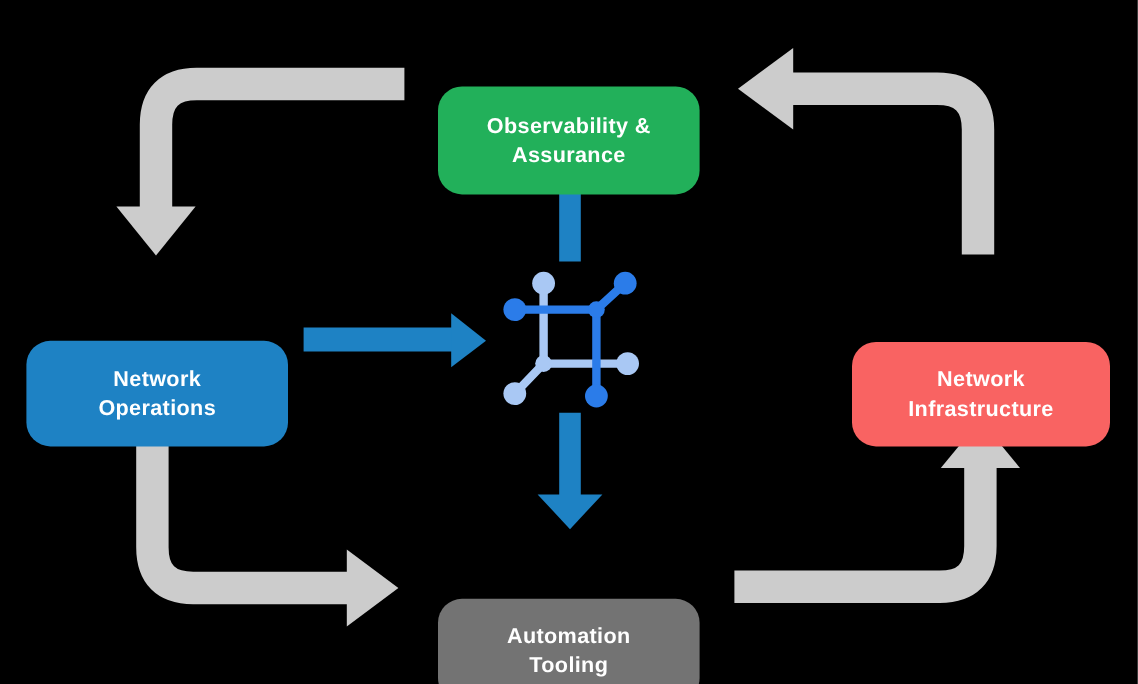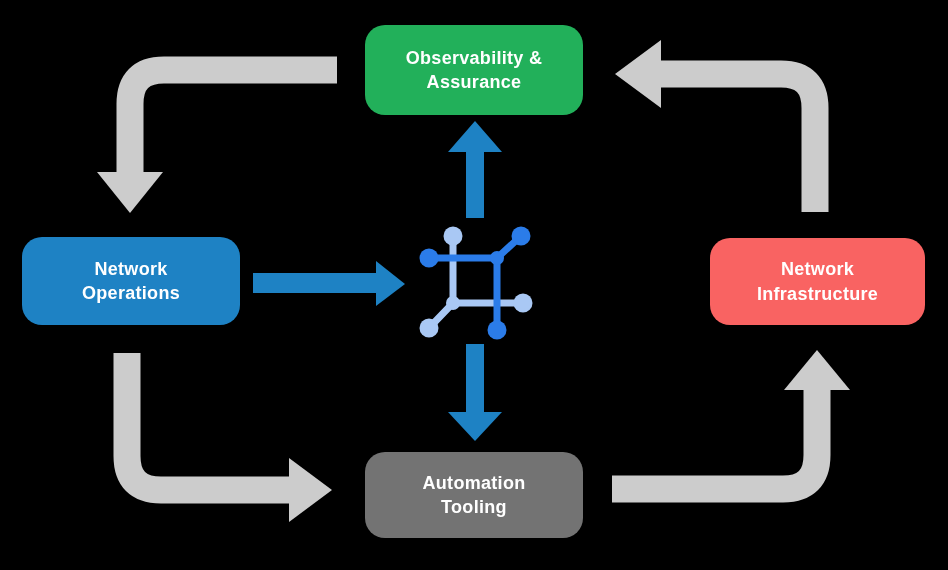--- a/index.html
+++ b/index.html
@@ -26,20 +26,21 @@
     align-items: center;
     justify-content: center;
     text-align: center;
     border-radius: 20px;
     color: #ffffff;
     font-size: 18px;
     font-weight: 700;
     line-height: 1.35;
     letter-spacing: 0.3px;
     white-space: pre-line;
+    margin-top: 47px;
   }
   .node-observability { left: 365px; top: 25px;  width: 218px; height: 90px; }
   .node-operations    { left: 22px;  top: 237px; width: 218px; height: 88px; }
   .node-infrastructure{ left: 710px; top: 238px; width: 215px; height: 87px; }
   .node-automation    { left: 365px; top: 452px; width: 218px; height: 86px; }
 </style>
 </head>
 <body>
 
 <div class="canvas" style="background: rgb(0, 0, 0);">

